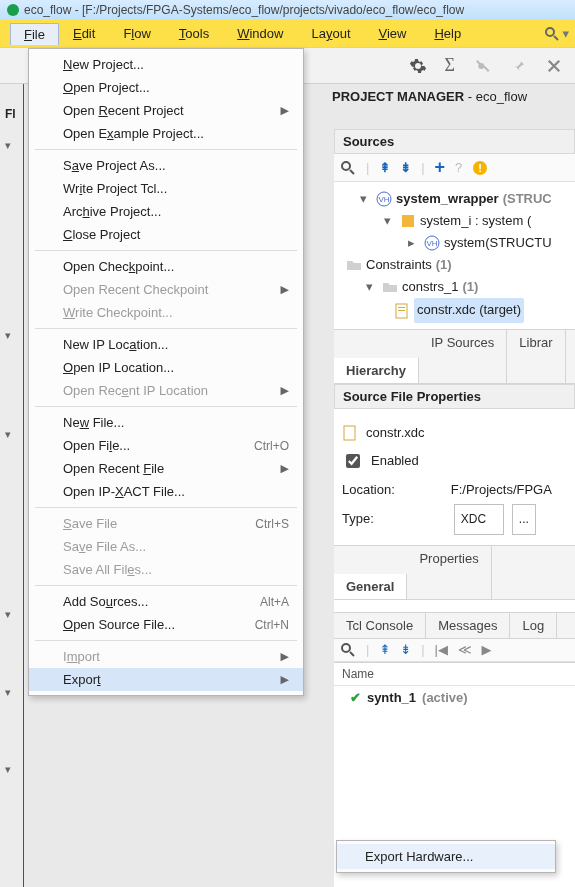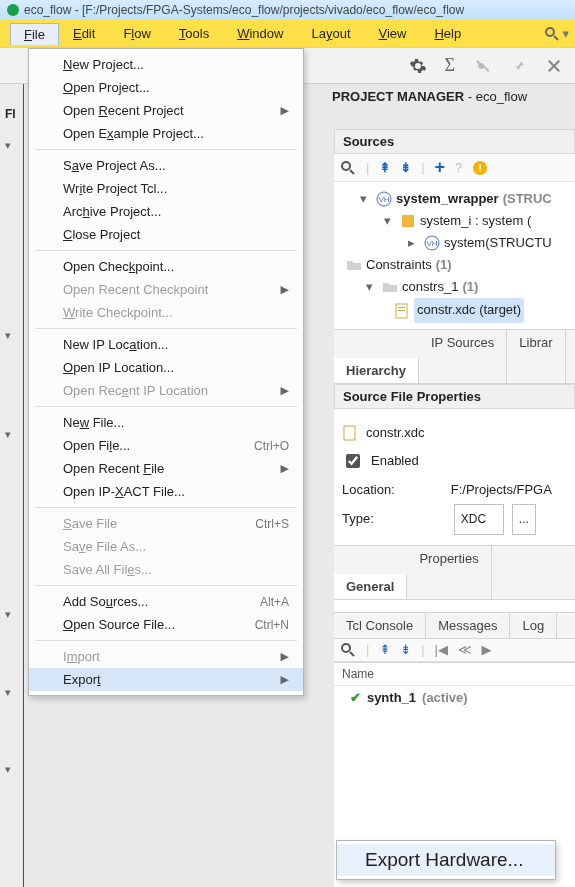--- a/index.html
+++ b/index.html
@@ -198,21 +198,21 @@
     top: 840px;
     width: 220px;
     background:#fcfcfc;
     border:1px solid #b5b5b5;
     box-shadow: 2px 3px 6px rgba(0,0,0,.2);
     padding:3px 0;
     z-index:60;
   }
   .submenu .mi {
     padding: 5px 14px 5px 28px;
-    font-size:19px;
+    font-size:13px;
     cursor:default;
     background:#e8f0fc;
   }
   .design-runs {
     border-top:1px solid #d4d4d4;
     background:#fff;
   }
   .svg-small{width:16px;height:16px;}
   .muted{color:#888;font-weight:bold;}
 </style>

